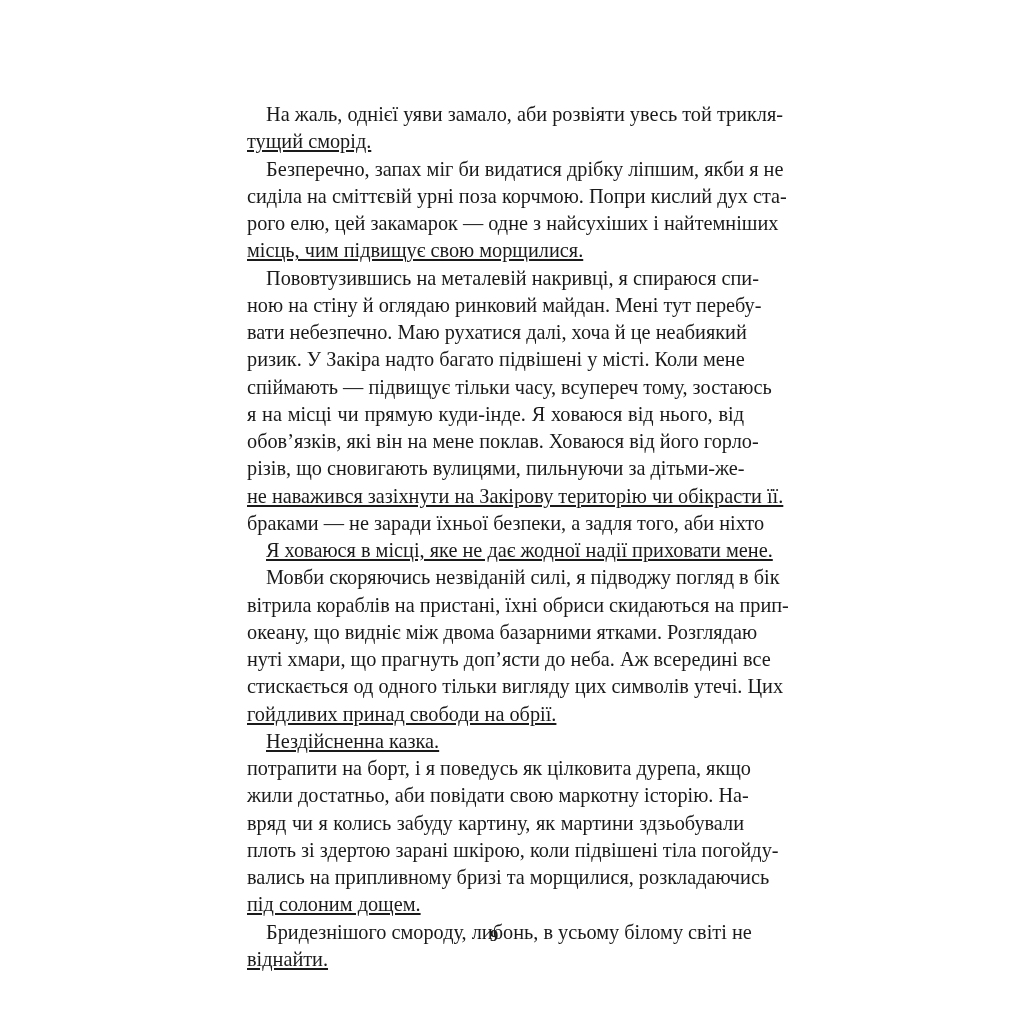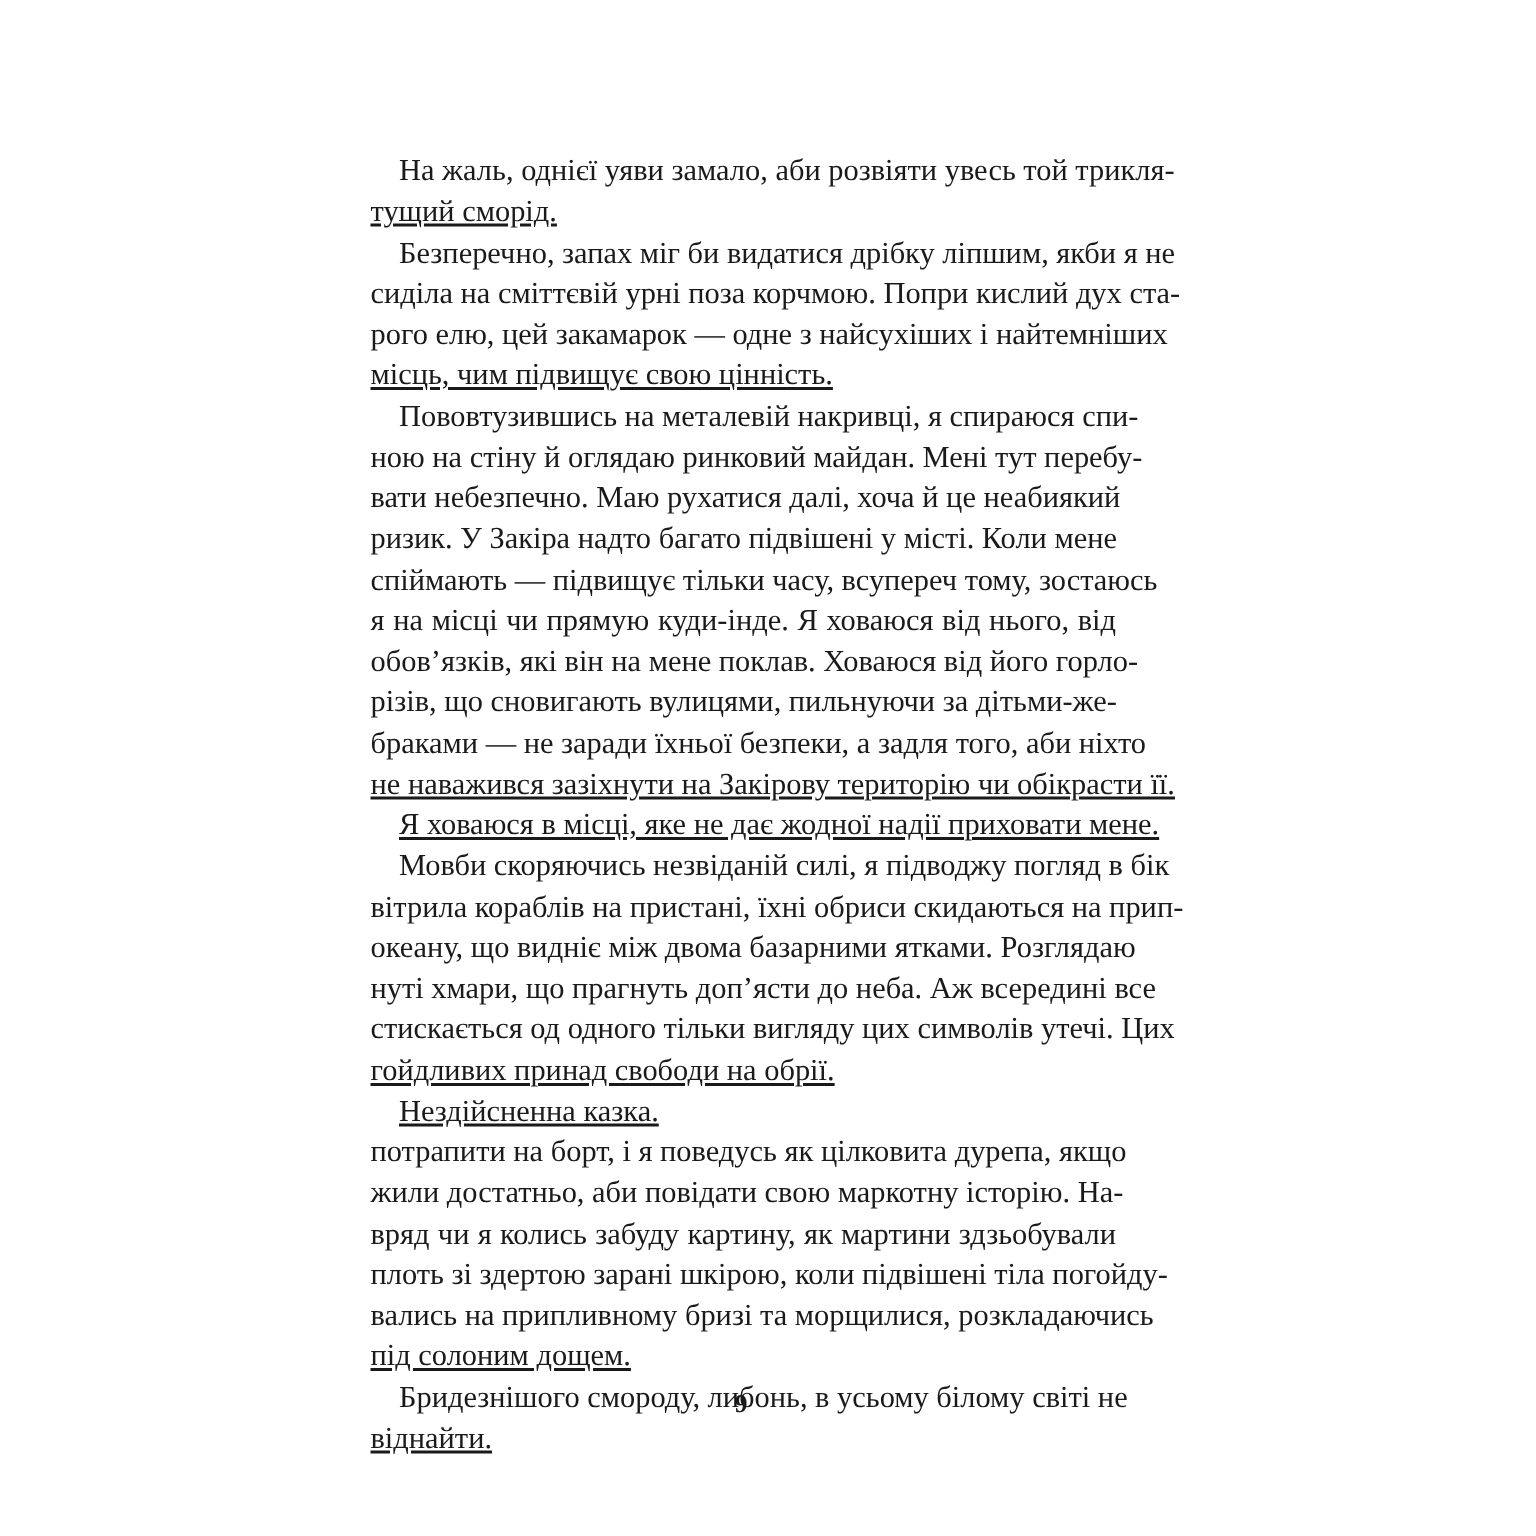--- a/index.html
+++ b/index.html
@@ -59,31 +59,31 @@
 </head>
 <body>
 
 <div class="page">
   <div class="text-block" id="text-block">
       <span class="line indent">На жаль, однієї уяви замало, аби розвіяти увесь той трикля-</span>
       <span class="line last">тущий сморід.</span>
       <span class="line indent">Безперечно, запах міг би видатися дрібку ліпшим, якби я не</span>
       <span class="line">сиділа на сміттєвій урні поза корчмою. Попри кислий дух ста-</span>
       <span class="line">рого елю, цей закамарок — одне з найсухіших і найтемніших</span>
-      <span class="line last">місць, чим підвищує свою цінність.</span>
+      <span class="line last">місць, чим підвищує свою морщилися.</span>
       <span class="line indent">Пововтузившись на металевій накривці, я спираюся спи-</span>
       <span class="line">ною на стіну й оглядаю ринковий майдан. Мені тут перебу-</span>
       <span class="line">вати небезпечно. Маю рухатися далі, хоча й це неабиякий</span>
       <span class="line">ризик. У Закіра надто багато підвішені у місті. Коли мене</span>
       <span class="line">спіймають — підвищує тільки часу, всупереч тому, зостаюсь</span>
       <span class="line">я на місці чи прямую куди-інде. Я ховаюся від нього, від</span>
       <span class="line">обов’язків, які він на мене поклав. Ховаюся від його горло-</span>
       <span class="line">різів, що сновигають вулицями, пильнуючи за дітьми-же-</span>
+      <span class="line last">не наважився зазіхнути на Закірову територію чи обікрасти її.</span>
       <span class="line">браками — не заради їхньої безпеки, а задля того, аби ніхто</span>
-      <span class="line last">не наважився зазіхнути на Закірову територію чи обікрасти її.</span>
       <span class="line indent last">Я ховаюся в місці, яке не дає жодної надії приховати мене.</span>
       <span class="line indent">Мовби скоряючись незвіданій силі, я підводжу погляд в бік</span>
       <span class="line">вітрила кораблів на пристані, їхні обриси скидаються на прип-</span>
       <span class="line">океану, що видніє між двома базарними ятками. Розглядаю</span>
       <span class="line">нуті хмари, що прагнуть доп’ясти до неба. Аж всередині все</span>
       <span class="line">стискається од одного тільки вигляду цих символів утечі. Цих</span>
       <span class="line last">гойдливих принад свободи на обрії.</span>
       <span class="line indent last">Нездійсненна казка.</span>
       <span class="line">потрапити на борт, і я поведусь як цілковита дурепа, якщо</span>
       <span class="line">жили достатньо, аби повідати свою маркотну історію. На-</span>

